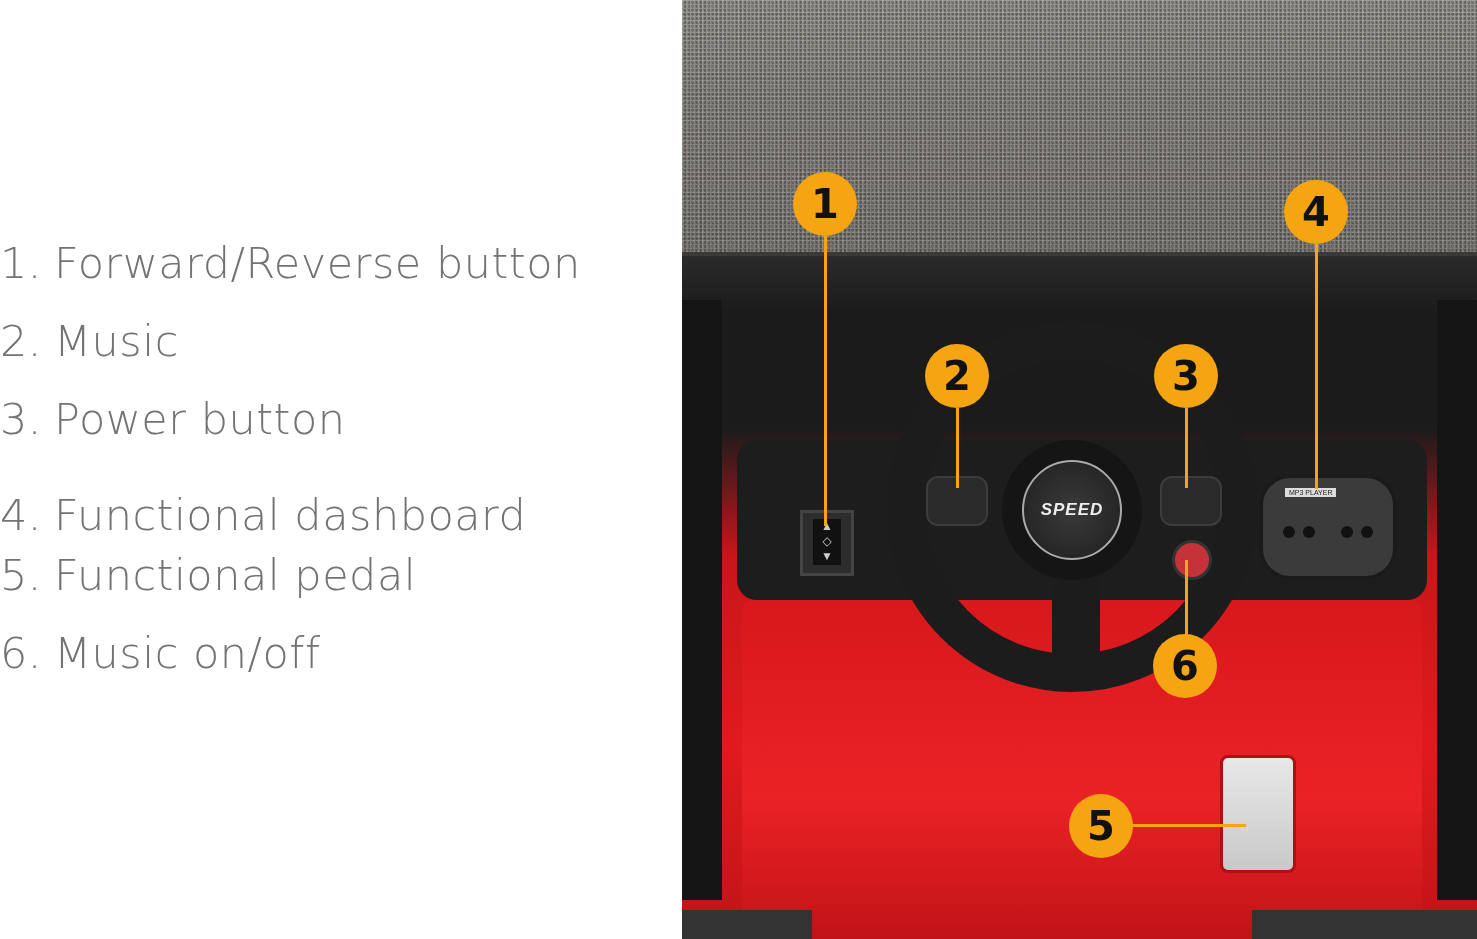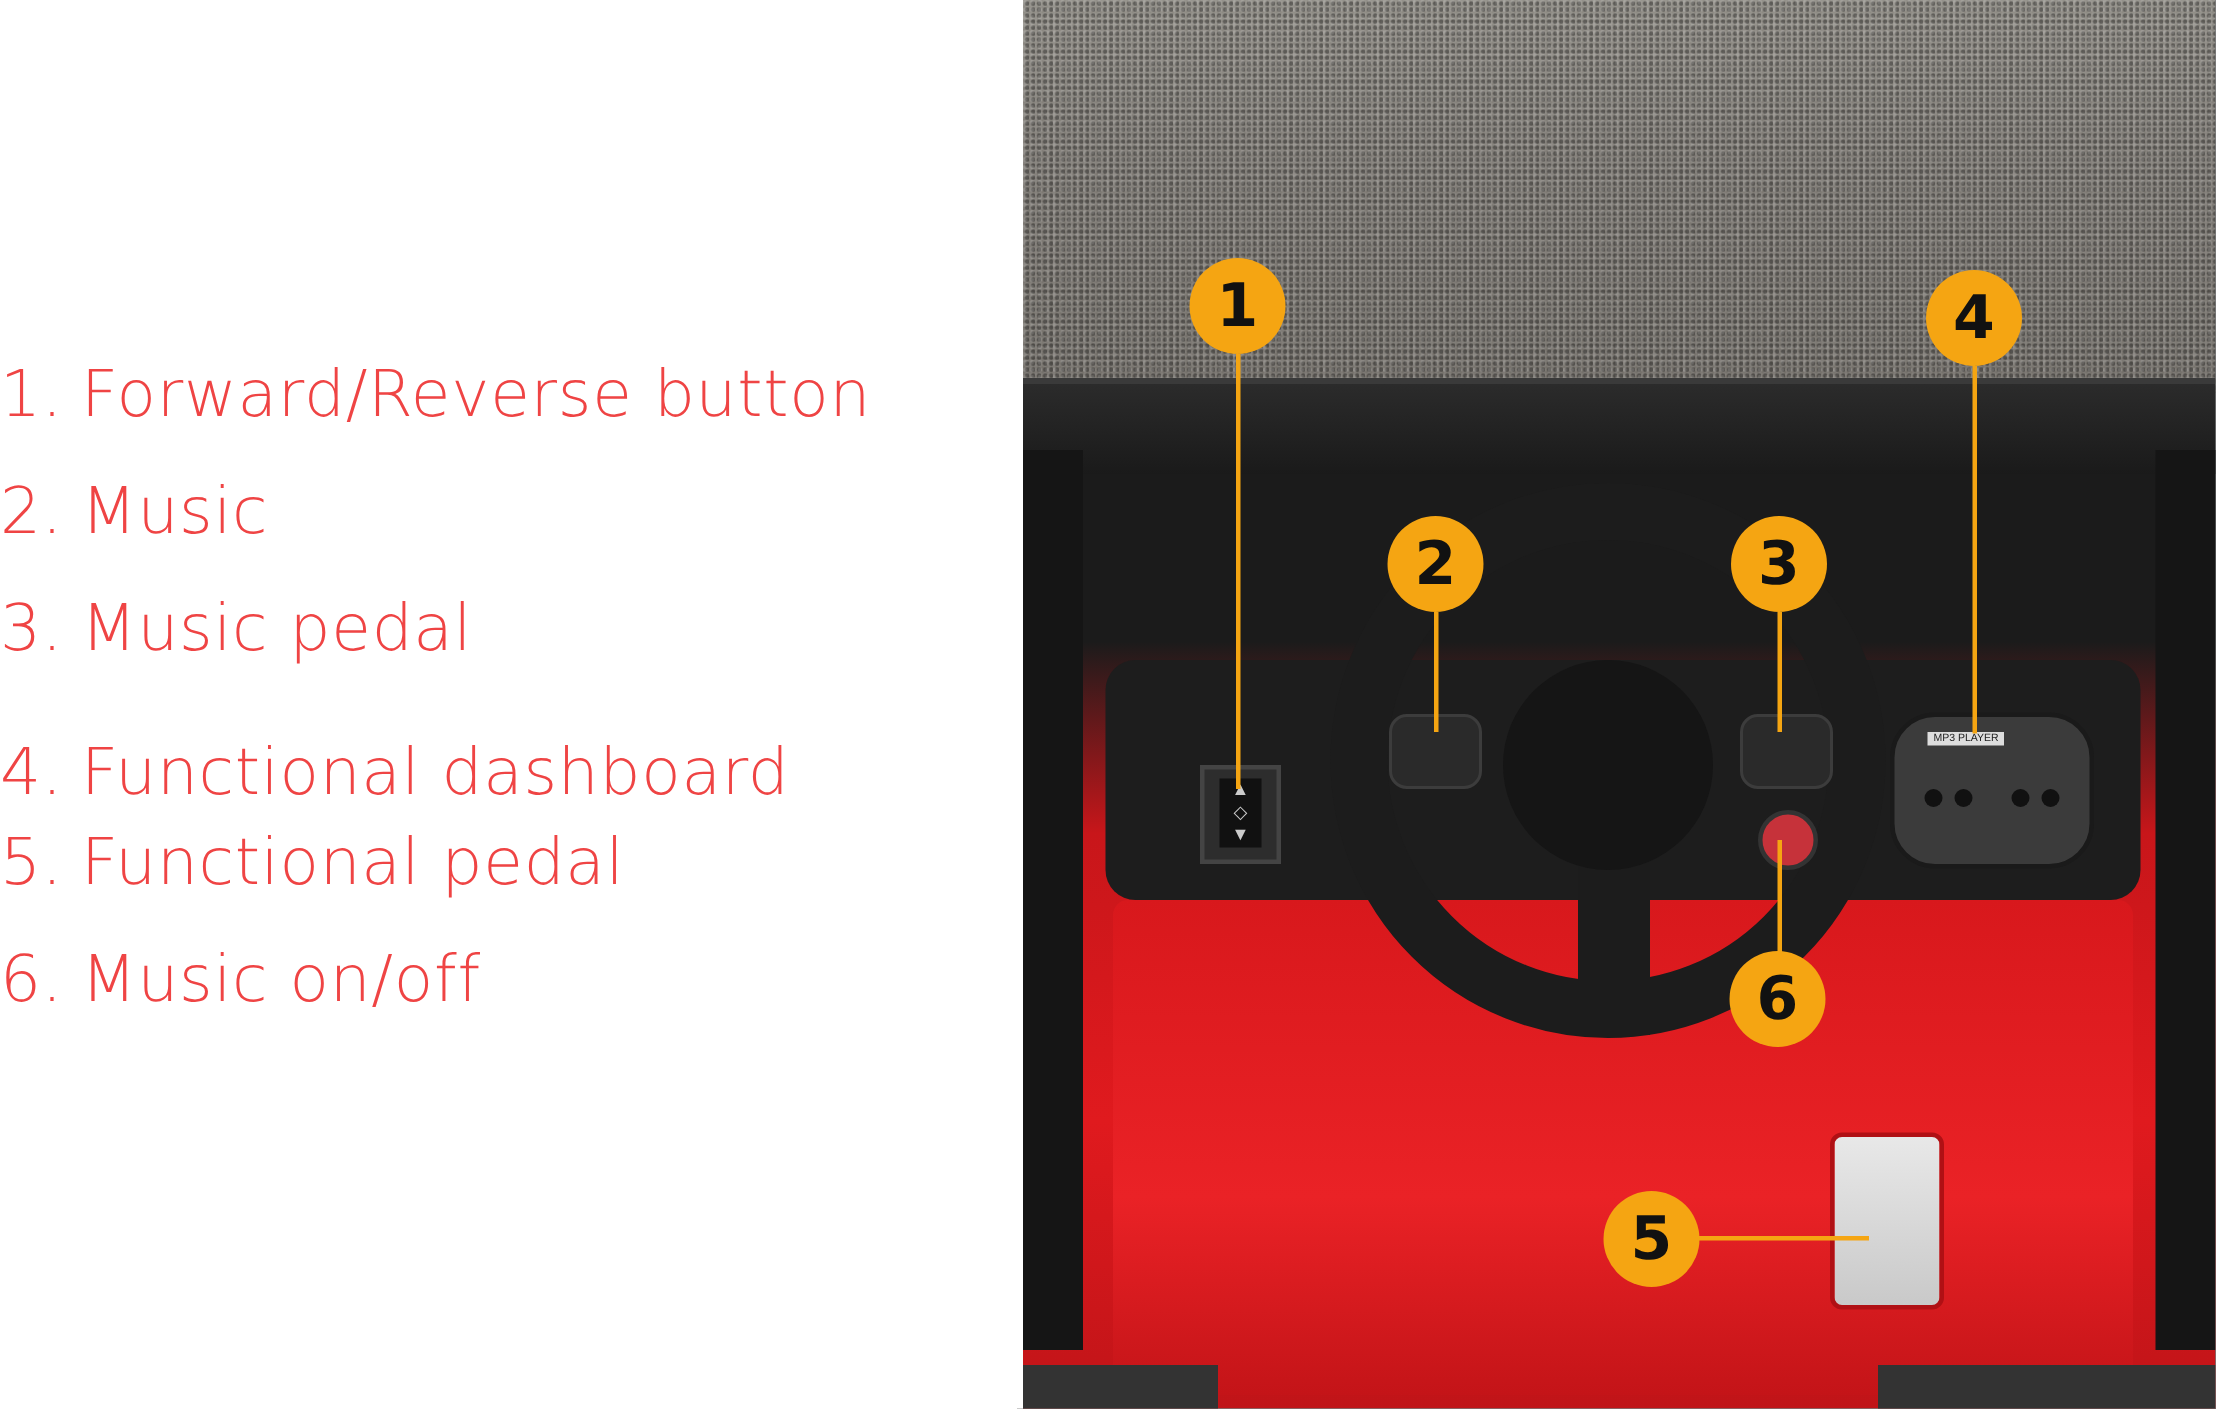--- a/index.html
+++ b/index.html
@@ -1,18 +1,18 @@
 <!DOCTYPE html>
 <html><head>
 <meta charset="utf-8">
 <style>
   html,body{margin:0;padding:0;background:#fff;}
   body{width:1477px;height:939px;position:relative;overflow:hidden;font-family:"Liberation Sans",sans-serif;}
   .legend{position:absolute;left:0;top:238px;width:640px;}
-  .legend-item{position:absolute;left:0;font-size:43px;color:#ef4444;letter-spacing:0.5px;white-space:nowrap;font-family:"DejaVu Sans",sans-serif;font-weight:300;}
+  .legend-item{position:absolute;left:0;font-size:43px;color:#737373;letter-spacing:0.5px;white-space:nowrap;font-family:"DejaVu Sans",sans-serif;font-weight:300;}
   .legend-item .num{display:inline-block;width:54px;}
   .photo{position:absolute;left:682px;top:0;width:795px;height:939px;overflow:hidden;background:#2a2a2a;}
   .gravel{position:absolute;left:0;top:0;width:795px;height:262px;
     background:
       radial-gradient(circle at 20% 30%, rgba(255,255,255,0.15) 0 1px, transparent 2px) 0 0/5px 5px,
       radial-gradient(circle at 70% 60%, rgba(0,0,0,0.35) 0 1px, transparent 2px) 0 0/4px 4px,
       radial-gradient(circle at 50% 50%, rgba(255,255,255,0.12) 0 1px, transparent 2px) 1px 2px/3px 3px,
       linear-gradient(180deg,#8a8780 0%,#7a7670 40%,#6e6a64 100%);}
   .dash-top{position:absolute;left:0;top:252px;width:795px;height:60px;background:linear-gradient(180deg,#2b2b2b,#1a1a1a);border-top:4px solid #3a3a3a;}
   .cabin{position:absolute;left:0;top:300px;width:795px;height:639px;background:linear-gradient(180deg,#1b1b1b 0%,#1b1b1b 20%,#c8161a 40%,#e01a1e 70%,#c01418 100%);}
@@ -36,21 +36,21 @@
   .seat-r{position:absolute;left:570px;top:910px;width:225px;height:30px;background:#333;}
   .marker{position:absolute;width:64px;height:64px;border-radius:50%;background:#f5a512;color:#111;font-weight:bold;font-size:40px;line-height:64px;text-align:center;font-family:"DejaVu Sans",sans-serif;}
   .leader{position:absolute;background:#f5a512;}
 </style>
 </head>
 <body>
 
 <div class="legend">
   <div class="legend-item" style="top:0px"><span class="num">1.</span><span>Forward/Reverse button</span></div>
   <div class="legend-item" style="top:78px"><span class="num">2.</span><span>Music</span></div>
-  <div class="legend-item" style="top:156px"><span class="num">3.</span><span>Music pedal</span></div>
+  <div class="legend-item" style="top:156px"><span class="num">3.</span><span>Power button</span></div>
   <div class="legend-item" style="top:252px"><span class="num">4.</span><span>Functional dashboard</span></div>
   <div class="legend-item" style="top:312px"><span class="num">5.</span><span>Functional pedal</span></div>
   <div class="legend-item" style="top:390px"><span class="num">6.</span><span>Music on/off</span></div>
 </div>
 
 <div class="photo">
   <div class="gravel"></div>
   <div class="cabin"></div>
   <div class="dash-top"></div>
   <div class="pillar-l"></div>
@@ -58,20 +58,23 @@
   <div class="floor"></div>
   <div class="dash-panel"></div>
 
   <div class="rocker">
     <div class="rocker-inner">▲<br>◇<br>▼</div>
   </div>
 
   <div class="wheel-rim"></div>
   <div class="wheel-spoke"></div>
   <div class="hub"></div>
+  <div class="logo-disc">
+      <span>SPEED</span>
+    </div>
   <div class="ctrl-btn" style="left:244px;top:476px"></div>
   <div class="ctrl-btn" style="left:478px;top:476px"></div>
   <div class="power-btn"></div>
 
   <div class="music-panel">
     <span class="mp-label">MP3 PLAYER</span>
     <span class="mp-dot" style="left:20px;top:48px"></span>
     <span class="mp-dot" style="left:40px;top:48px"></span>
     <span class="mp-dot" style="left:78px;top:48px"></span>
     <span class="mp-dot" style="left:98px;top:48px"></span>

